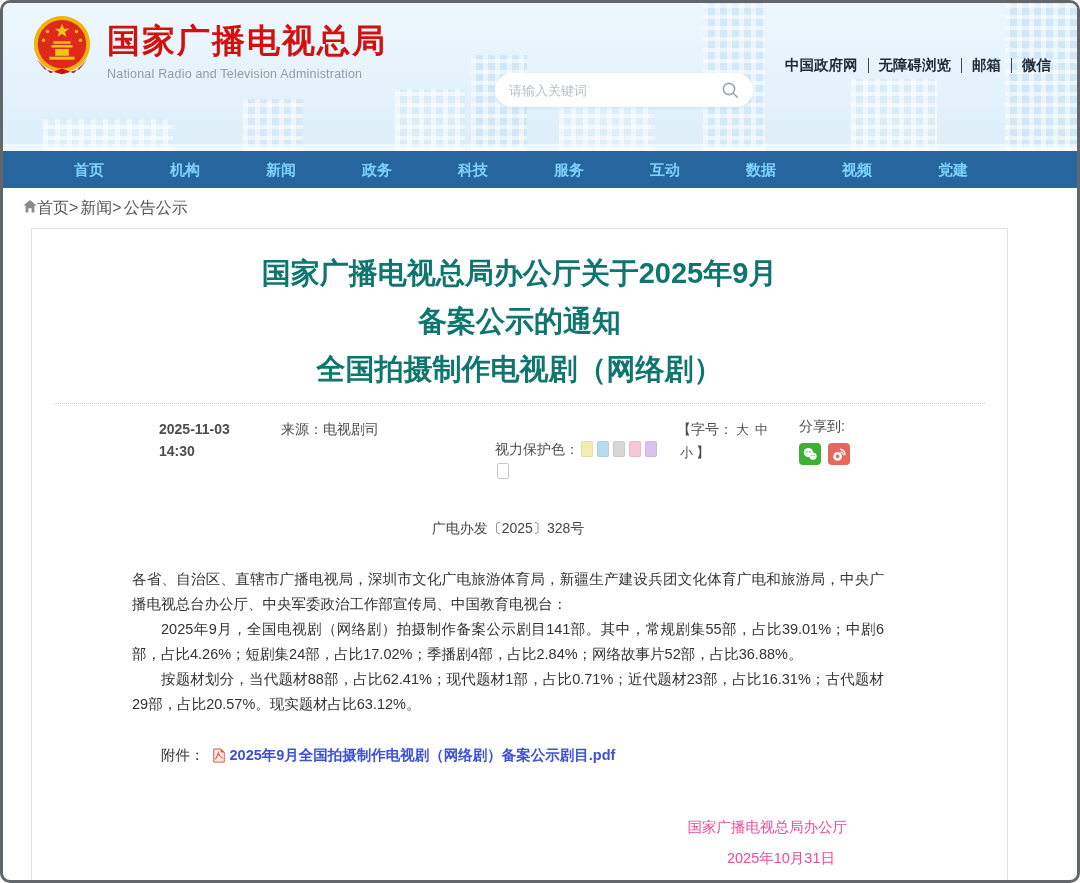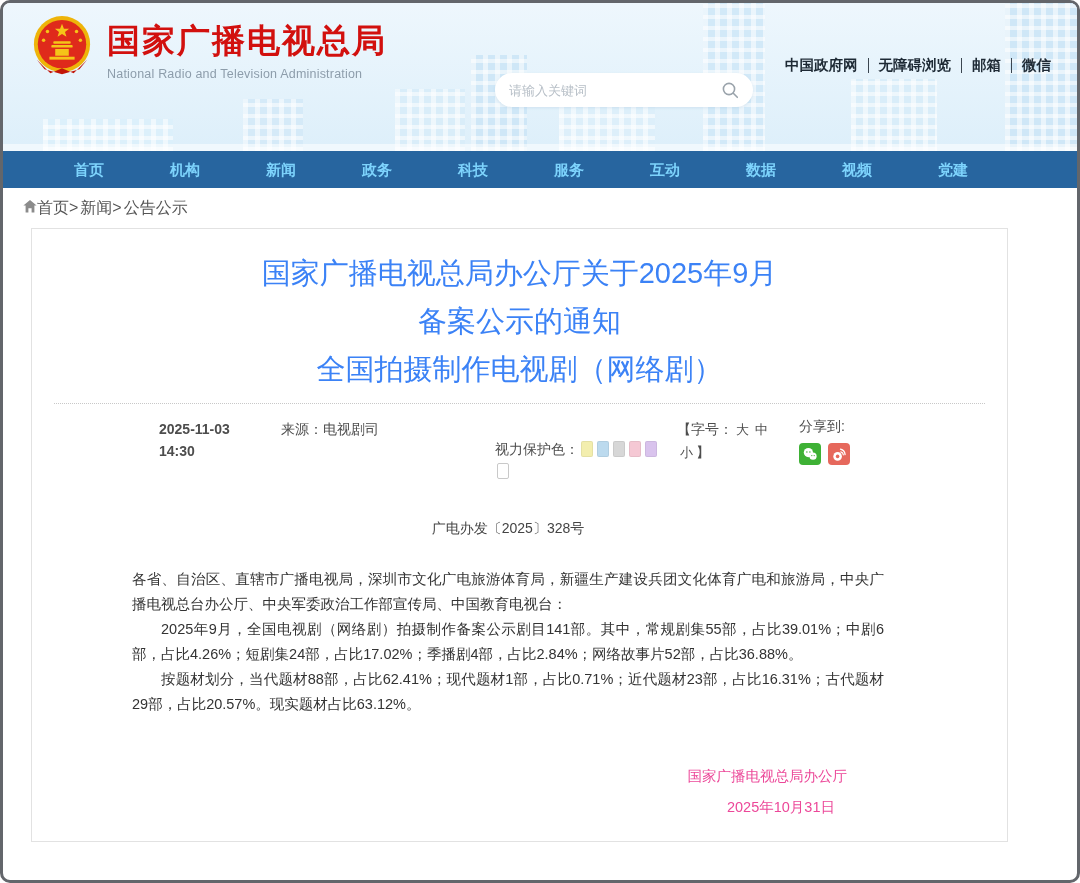--- a/index.html
+++ b/index.html
@@ -48,21 +48,21 @@
   
   .breadcrumb { height: 40px; display: flex; align-items: center; padding-left: 20px; font-size: 16px;
                 color: #555; }
   .crumb { margin-right: 2px; cursor: pointer; }
   .crumb.current { cursor: default; }
 
   
   .article-card { margin: 0 24px 0 28px; width: 977px; border: 1px solid #e2e2e2; background: #fff;
                   padding-bottom: 18px; }
   .article-title { margin: 20px 40px 0; text-align: center; font-size: 29px; line-height: 48px;
-                   color: #3b82f6; font-weight: 400; }
+                   color: #0f766e; font-weight: 700; }
   .dotted-sep { border-top: 1px dotted #c8c8c8; margin: 10px 22px 0; }
 
   .meta-row { display: flex; padding: 14px 0 0 127px; color: #4d4d4d; font-size: 14px; }
   .meta-date { width: 72px; line-height: 22px; font-weight: bold; }
   .meta-source { width: 152px; margin-left: 50px; line-height: 22px; }
   .meta-eye { width: 172px; margin-left: 62px; line-height: 22px; margin-top: 20px; }
   .swatch { display: inline-block; width: 12px; height: 16px; border-radius: 2px; margin: 0 2px;
             vertical-align: -3px; border: 1px solid rgba(0,0,0,.06); cursor: pointer; }
   .swatch.white { border: 1px solid #c9c9c9; }
   .meta-fontsize { width: 116px; margin-left: 10px; line-height: 22px; }
@@ -214,20 +214,31 @@
     </div>
 
     <div class="article-body">
       <div class="doc-number">广电办发〔2025〕328号</div>
       <div id="paragraphs">
           <p class="">各省、自治区、直辖市广播电视局，深圳市文化广电旅游体育局，新疆生产建设兵团文化体育广电和旅游局，中央广播电视总台办公厅、中央军委政治工作部宣传局、中国教育电视台：</p>
           <p class="indent">2025年9月，全国电视剧（网络剧）拍摄制作备案公示剧目141部。其中，常规剧集55部，占比39.01%；中剧6部，占比4.26%；短剧集24部，占比17.02%；季播剧4部，占比2.84%；网络故事片52部，占比36.88%。</p>
           <p class="indent">按题材划分，当代题材88部，占比62.41%；现代题材1部，占比0.71%；近代题材23部，占比16.31%；古代题材29部，占比20.57%。现实题材占比63.12%。</p>
         </div>
 
+      <div class="attachment">
+        <span>附件：</span>
+        <span class="pdf-icon">
+          <svg width="14" height="15" viewBox="0 0 16 17">
+            <path d="M2 1 h8 l4 4 v11 h-12 z" fill="#fdeae7" stroke="#e34f3b" stroke-width="1.1"></path>
+            <path d="M10 1 l4 4 h-4 z" fill="#e34f3b"></path>
+            <path d="M4.2 12.5 c1.6 -3.2 2.6 -5.4 3 -6.8 c.7 2 2.2 4.4 4.4 5.6" fill="none" stroke="#e34f3b" stroke-width="1.2" stroke-linecap="round"></path>
+          </svg>
+        </span>
+        <a class="attachment-link">2025年9月全国拍摄制作电视剧（网络剧）备案公示剧目.pdf</a>
+      </div>
 
       <div class="signature">
         <div>国家广播电视总局办公厅</div>
         <div class="sig-date">2025年10月31日</div>
       </div>
     </div>
   </main>
 </div>
 
 </body></html>

